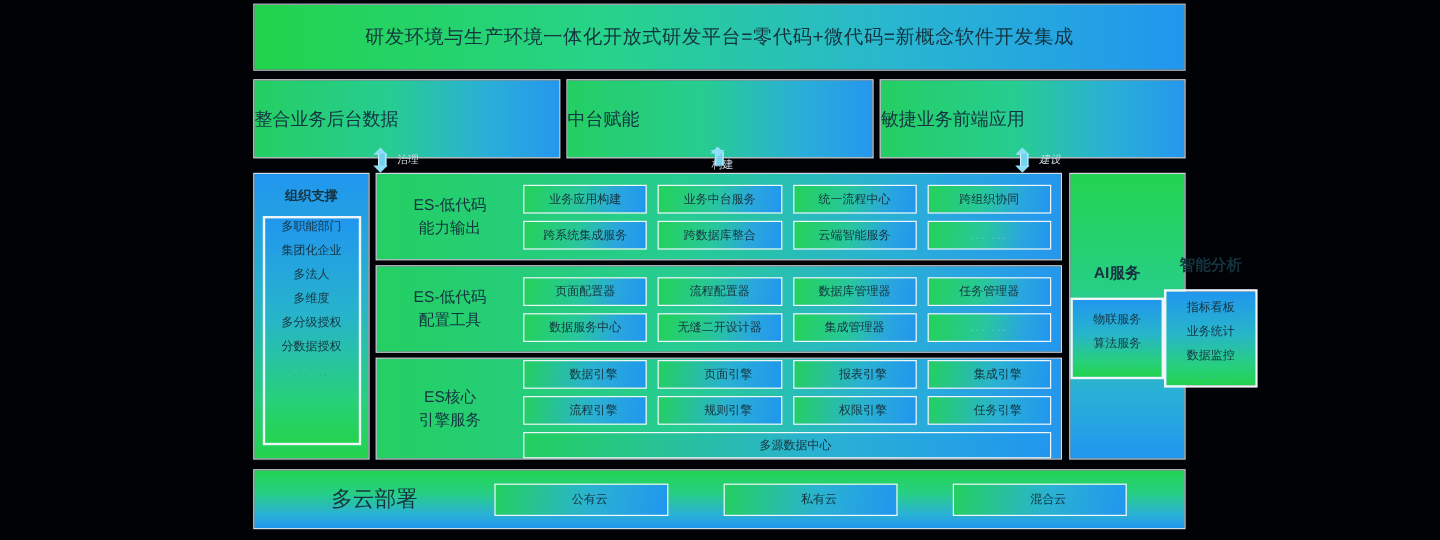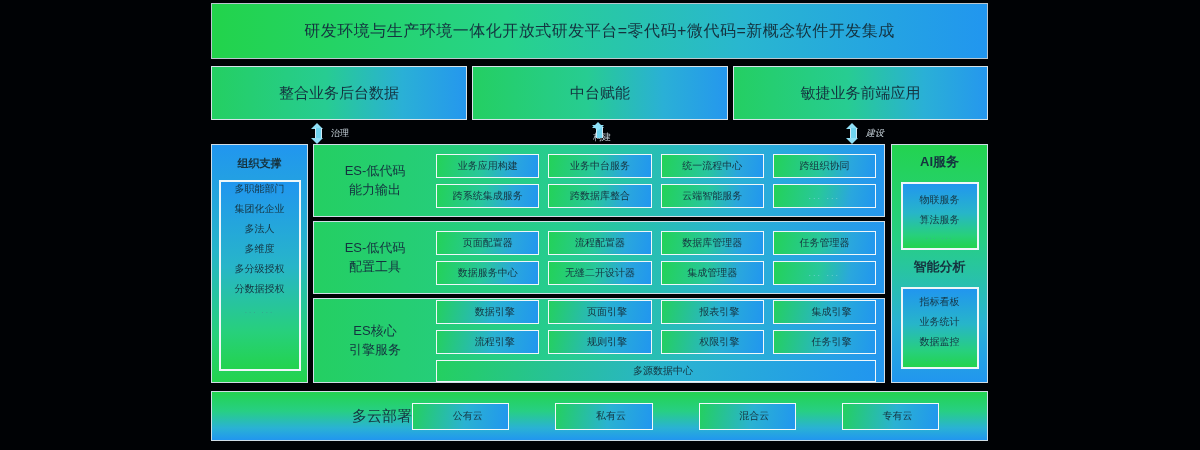--- a/index.html
+++ b/index.html
@@ -47,23 +47,23 @@
     left: 211px; top: 3px; width: 777px; height: 56px;
     border: 1px solid #b9c6cf;
     display: flex; align-items: center; justify-content: center;
   }
   #banner .txt {
     font-size: 16px; color: #14323f; letter-spacing: .5px; font-weight: 500;
   }
 
   
   .row2box {
-    top: 66px; height: 54px;
+    top: 66px; height: 66px;
     border: 1px solid #d6e2e8;
-    display: flex; align-items: center; justify-content: center;
+    display: flex; align-items: center; justify-content: flex-start;
   }
   .row2box .txt { font-size: 15px; color: #14323f; font-weight: 500; }
 
   
   .connector { position: absolute; top: 122px; height: 22px; display: flex; align-items: center; }
   .arrow-ico { width: 13px; height: 21px; position: relative; }
   .arrow-ico .shaft {
     position: absolute; left: 4px; top: 5px; width: 5px; height: 11px;
     background: #6fd3ef; border-left: 1px solid #cfe9f5; border-right: 1px solid #cfe9f5;
   }
@@ -121,21 +121,21 @@
   .widebar {
     height: 22px; border: 1px solid #f0f7fa; box-sizing: border-box;
     display: flex; align-items: center; justify-content: center;
     font-size: 10px; color: #15333f;
   }
 
   
   #rightcol {
     left: 891px; top: 144px; width: 97px; height: 239px;
     border: 1px solid #cfdde6;
-    display: flex; flex-direction: column; align-items: center;
+    display: flex; flex-direction: row; align-items: center;
   }
   #rightcol .head { font-size: 13px; color: #15333f; font-weight: 600; margin-top: 8px; }
   #rightcol .inner {
     margin-top: 11px; width: 78px;
     border: 2px solid #eef6f9; box-sizing: border-box;
     display: flex; flex-direction: column; align-items: center; justify-content: center;
     gap: 6px; padding: 25px 0;
   }
   #rightcol .inner .li { font-size: 10px; color: #153442; }
   #rightcol .inner .el { font-size: 7px; color: #3fa69a; letter-spacing: 2px; }
@@ -143,22 +143,22 @@
   #rightcol .blk2 .inner { height: 82px; }
   #rightcol .blk { display: flex; flex-direction: column; align-items: center; }
 
   
   #bottom {
     left: 211px; top: 391px; width: 777px; height: 50px;
     border: 1px solid #cfdde6;
     display: flex; align-items: center;
   }
   #bottom .blabel {
-    width: 200px; flex: 0 0 200px; text-align: right;
-    font-size: 15px; color: #15333f; font-weight: 500;
+    width: 200px; flex: 0 0 200px; text-align: center;
+    font-size: 18px; color: #15333f; font-weight: 500;
   }
   #bottom .clouds { flex: 1; display: flex; gap: 46px; padding-right: 48px; }
   #bottom .cloud {
     flex: 1; height: 27px; border: 1px solid #f2f8fb; box-sizing: border-box;
     display: flex; align-items: center; justify-content: center;
     font-size: 10px; color: #15333f;
   }
 </style>
 </head>
 <body>
@@ -300,17 +300,16 @@
       </div>
     </div>
   </div>
 
   <div class="panel g-v-rev" id="bottom">
     <div class="blabel">多云部署</div>
     <div class="clouds">
       <div class="cloud g-chip-b">公有云</div>
       <div class="cloud g-chip-b">私有云</div>
       <div class="cloud g-chip-b">混合云</div>
-      <div class="cloud g-chip-b">专有云</div>
     </div>
   </div>
 
 </div>
 
 </body></html>

